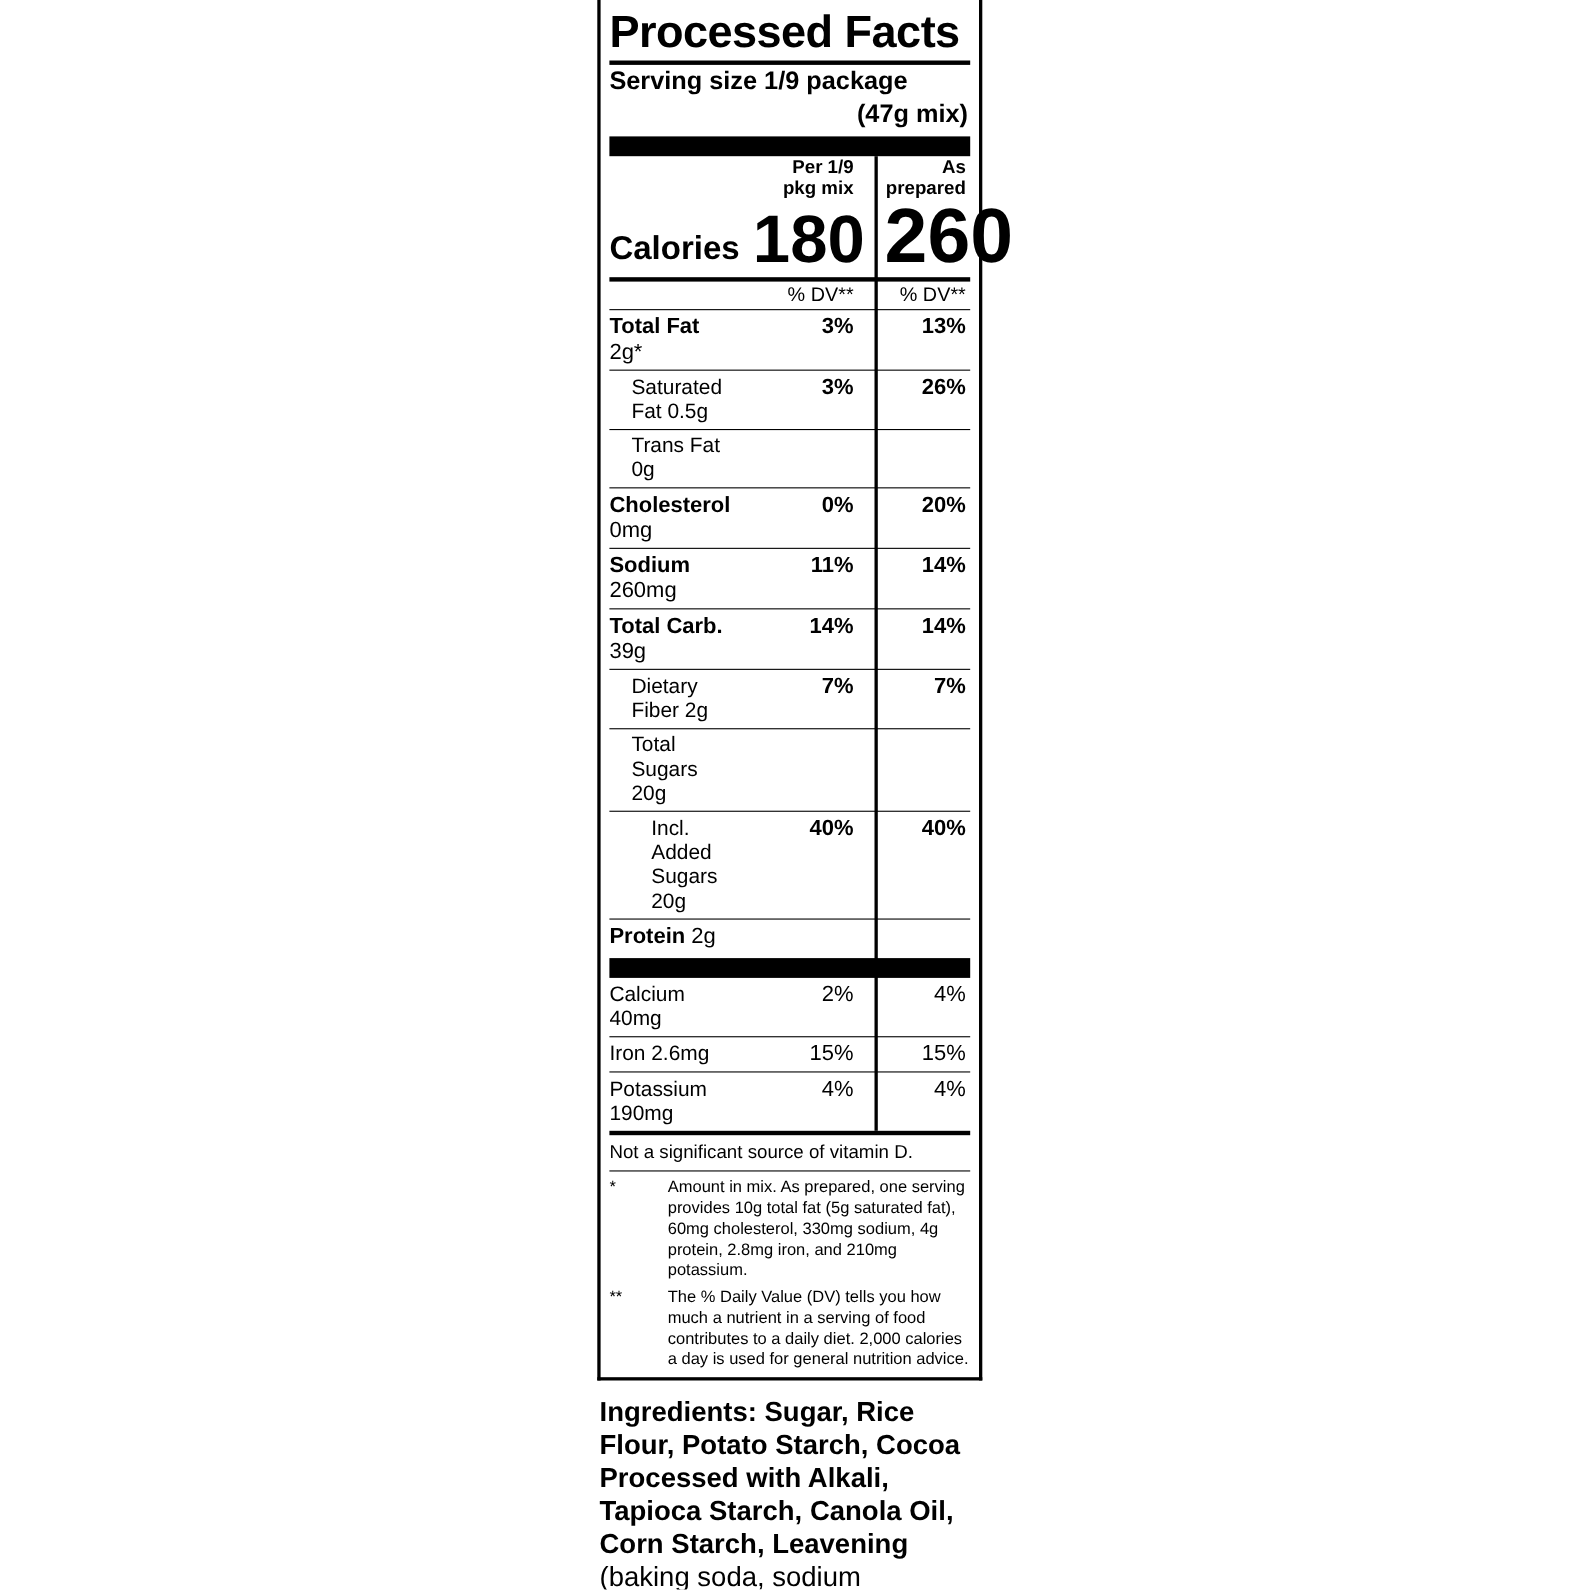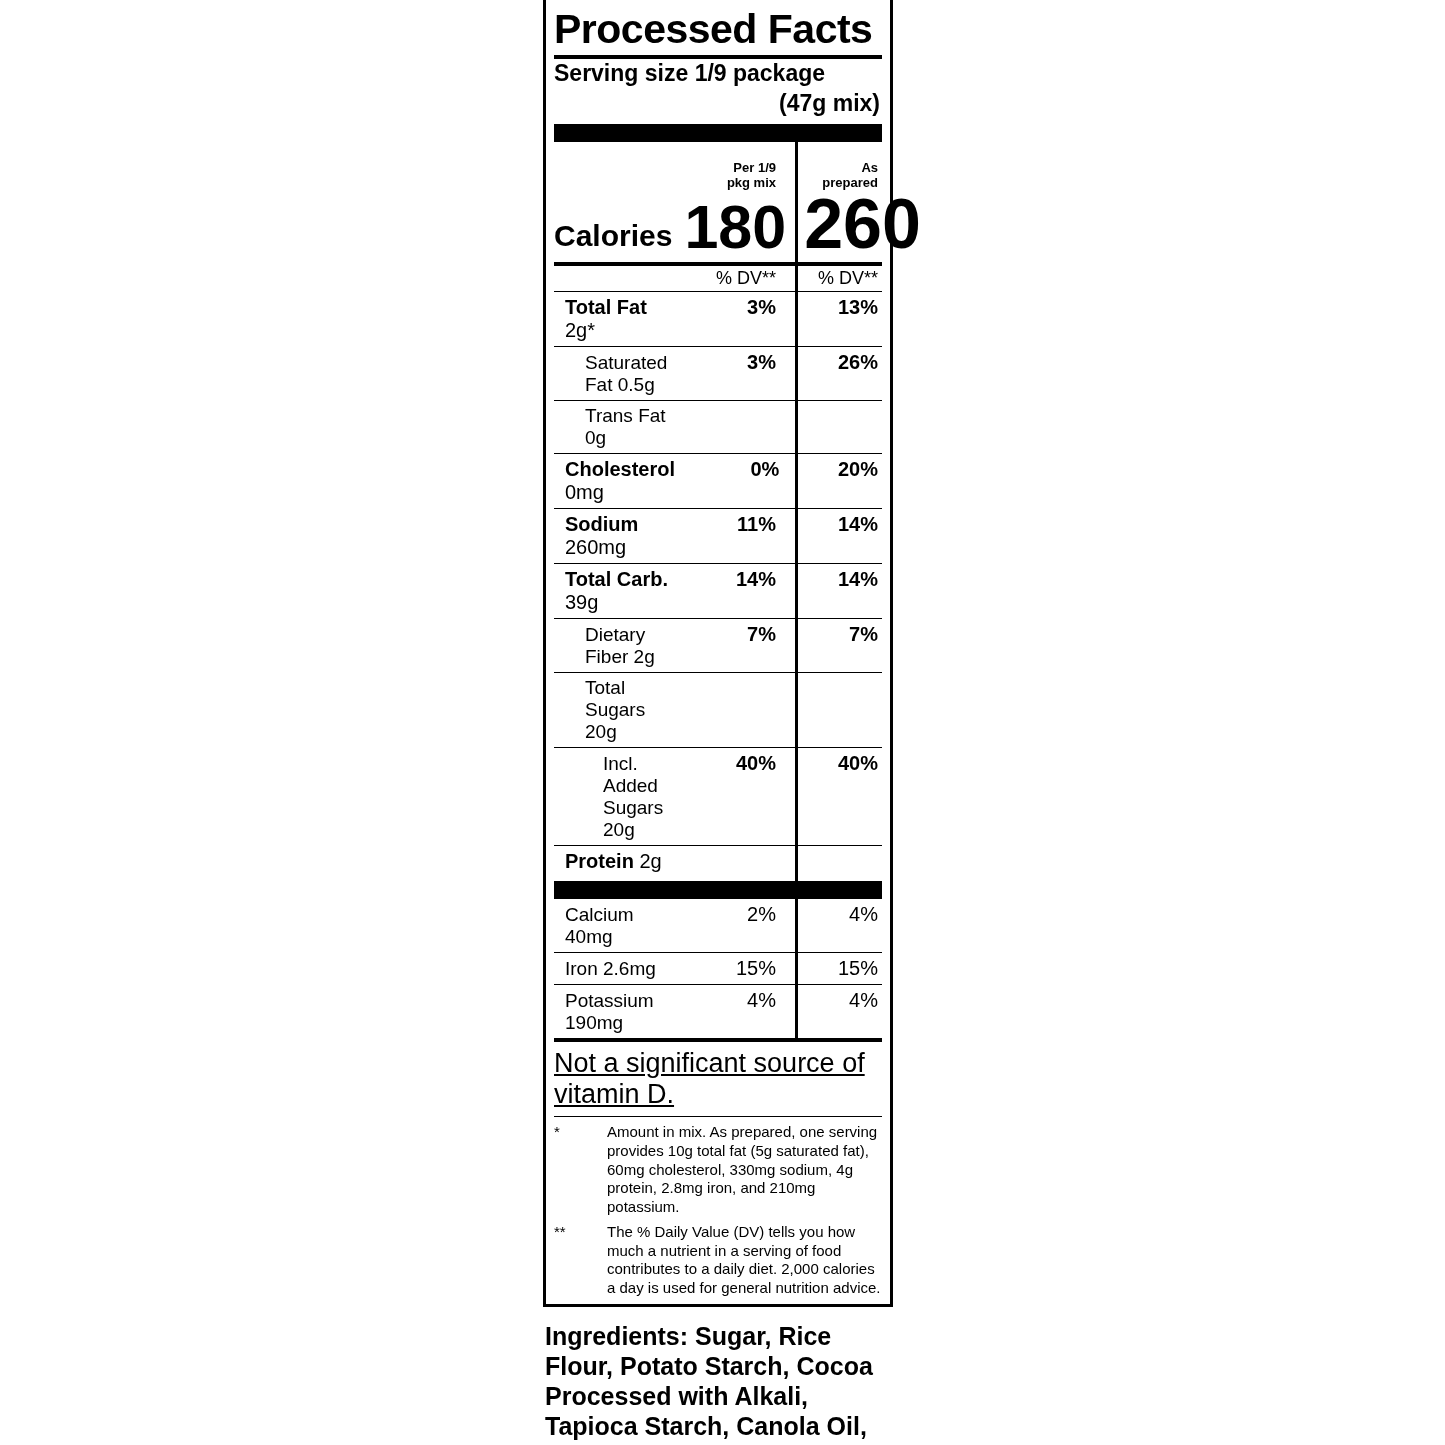--- a/index.html
+++ b/index.html
@@ -63,24 +63,24 @@
     text-align: right;
     padding-right: 2px;
     padding-bottom: 3px;
   }
 
   
   .colhead {
     display: flex;
     justify-content: flex-end;
     align-items: flex-start;
-    font-size: 13px;
+    font-size: 17px;
     font-weight: bold;
     line-height: 1.15;
-    padding-top: 19px;
+    padding-top: 0;
   }
   .colhead .c1 { width: 108px; text-align: right; padding-right: 6px; }
   .colhead .c2 { width: 96px; text-align: right; padding-right: 4px; }
 
   .cal-row {
     display: flex;
     align-items: flex-end;
     justify-content: flex-start;
     padding-bottom: 5px;
     gap: 12px;
@@ -117,21 +117,20 @@
   }
   .dv-row .c1 { width: 108px; text-align: right; padding-right: 6px; }
   .dv-row .c2 { width: 96px; text-align: right; padding-right: 4px; }
 
   .nrow {
     display: flex;
     align-items: baseline;
     font-size: 20px;
     padding: 4px 0 4px 0;
     position: relative;
-    margin-left: 11px;
   }
   .nrow .nm { flex: 1; }
   .nrow .v1 { width: 108px; text-align: right; font-weight: bold; padding-right: 6px; }
   .nrow .v2 { width: 96px; text-align: right; font-weight: bold; padding-right: 4px; }
   .nrow .nm b { font-weight: bold; }
   .indent1 { padding-left: 20px; }
   .indent2 { padding-left: 38px; }
   .small-nm { font-size: 19px; }
 
   
@@ -140,23 +139,22 @@
     top: 0;
     bottom: 0;
     left: 241px;
     width: 3px;
     background: #000;
   }
 
   .table-wrap { position: relative; }
 
   .nosig {
-    font-size: 27px;
+    font-size: 17px;
     padding: 6px 0 6px 0;
-    text-decoration: underline;
   }
 
   .foot {
     display: flex;
     font-size: 15px;
     line-height: 1.25;
     padding-top: 6px;
   }
   .foot .mark { width: 16px; flex: none; }
   .foot .txt { flex: 1; padding-left: 2px; margin-left: 35px; }

